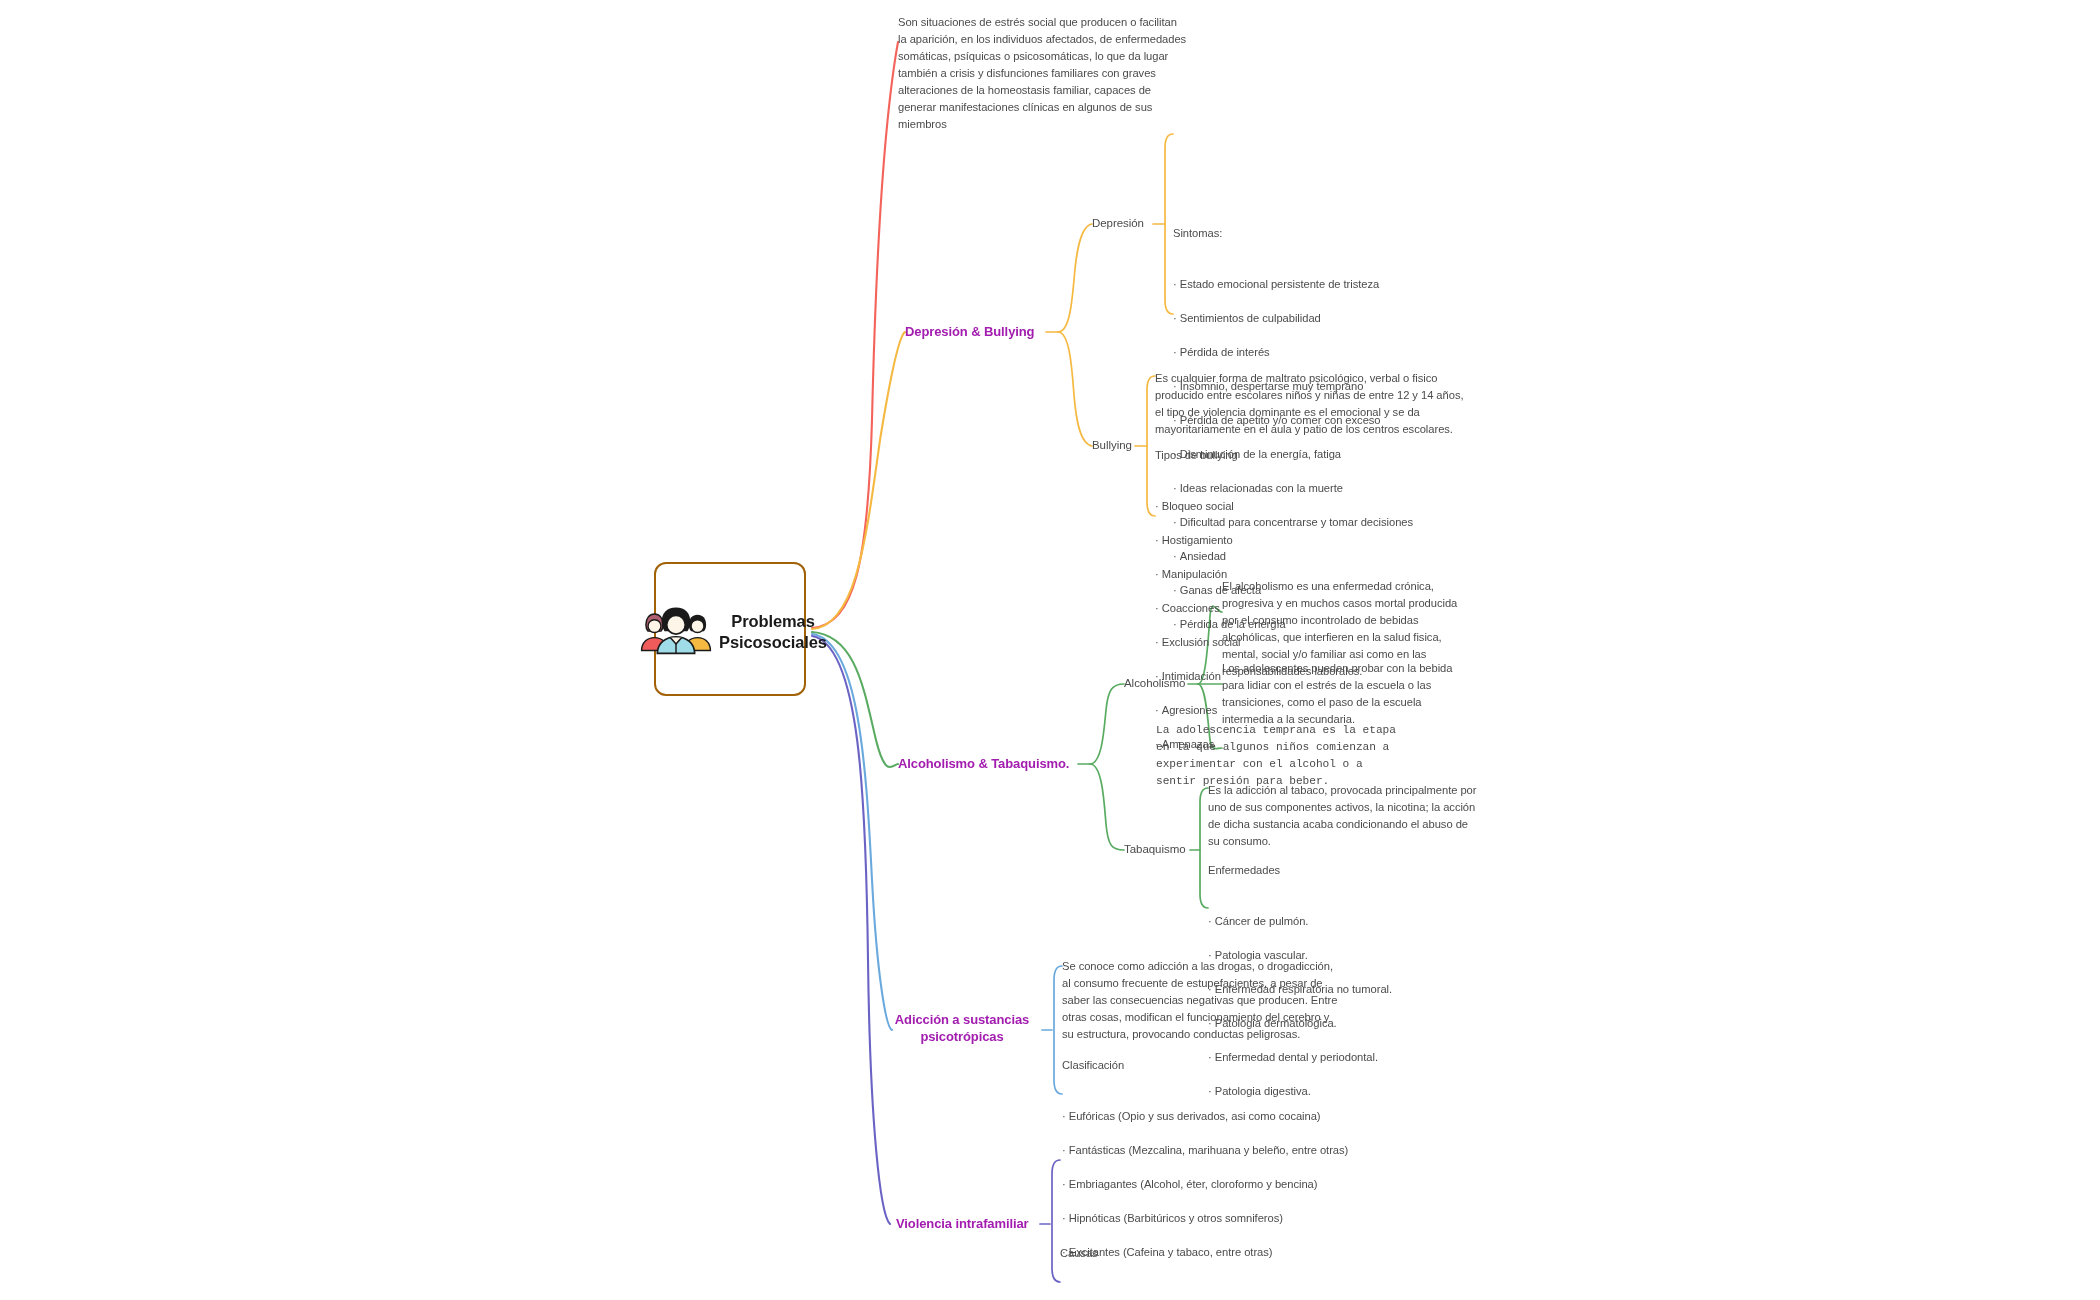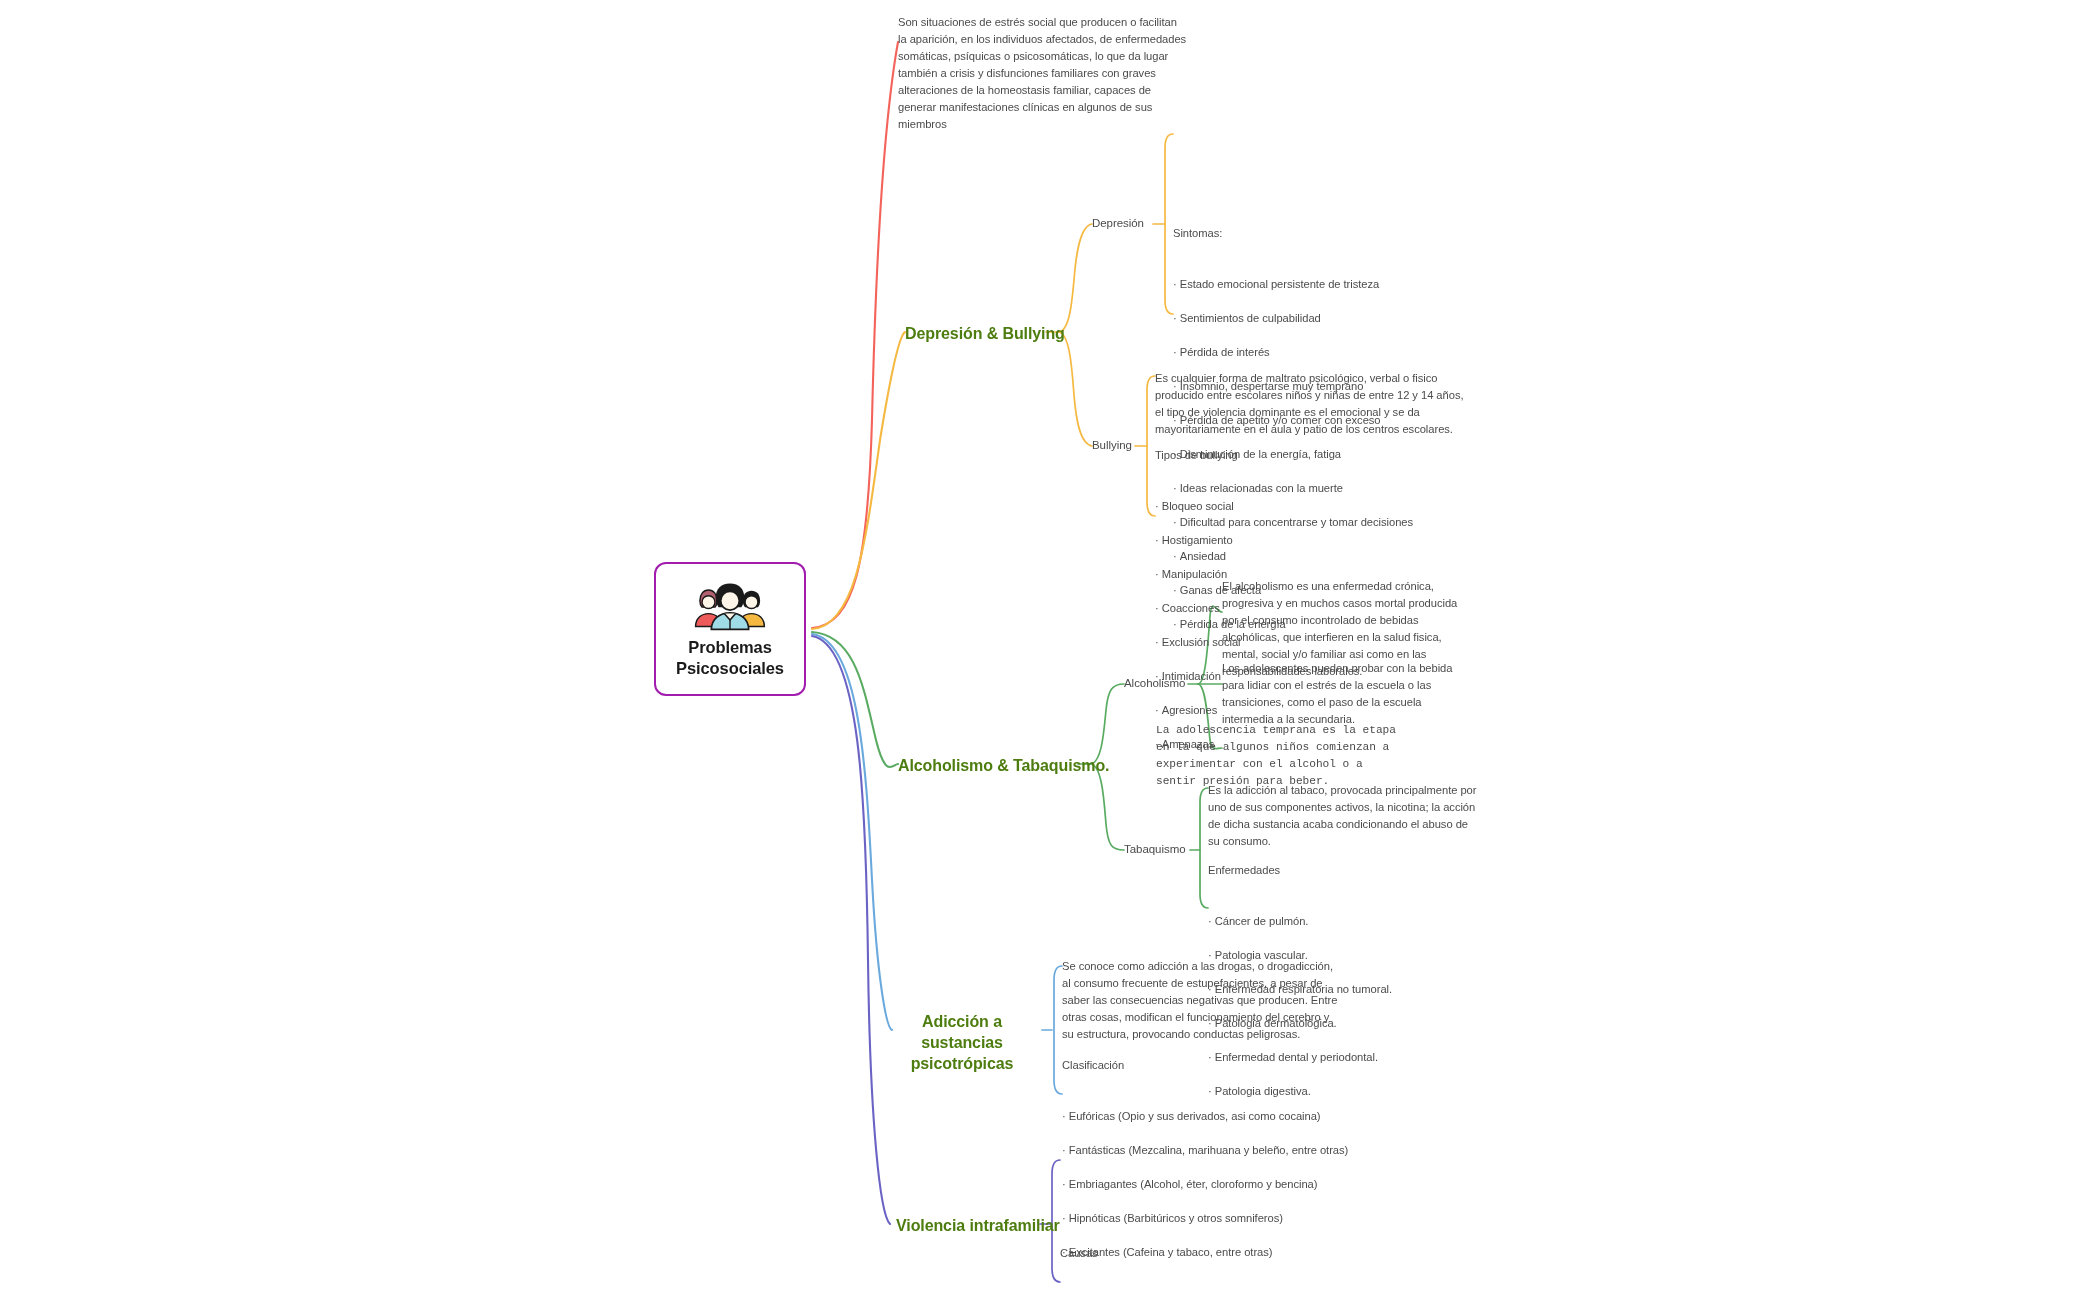--- a/index.html
+++ b/index.html
@@ -31,46 +31,46 @@
   .node {
     position: absolute;
   }
 
   
   #central {
     left: 654px;
     top: 562px;
     width: 152px;
     height: 134px;
-    border: 2px solid #a21caf;
+    border: 2px solid #a16207;
     border-radius: 12px;
     background: #fff;
     display: flex;
-    flex-direction: column;
+    flex-direction: row;
     align-items: center;
     justify-content: center;
     box-sizing: border-box;
   }
   #central .central-title {
     margin-top: 6px;
     font-size: 16.5px;
     font-weight: bold;
     color: #1a1a1a;
     line-height: 1.28;
     text-align: center;
     letter-spacing: -0.1px;
   }
   .people-icon { width: 86px; height: 52px; display:block; }
 
   
   .branch-label {
     position: absolute;
-    font-size: 16px;
+    font-size: 13px;
     font-weight: bold;
-    color: #4d7c0f;
+    color: #a21caf;
     white-space: nowrap;
     line-height: 1.3;
     letter-spacing: -0.1px;
   }
   .branch-label.two-line {
     white-space: normal;
     text-align: center;
   }
 
   

